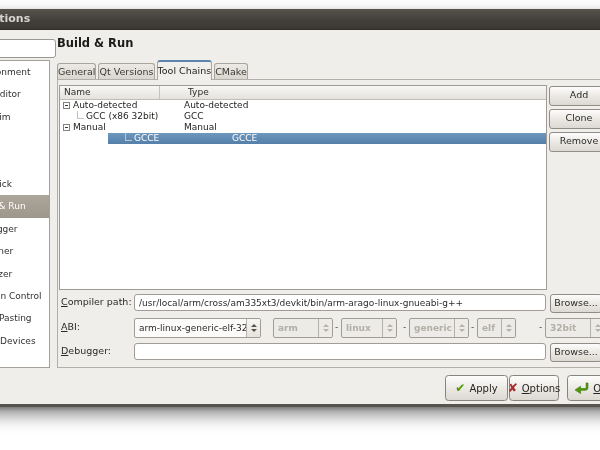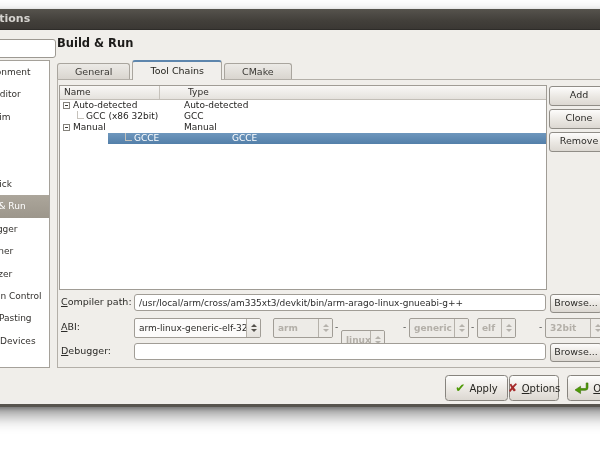--- a/index.html
+++ b/index.html
@@ -48,21 +48,21 @@
   
   .page-title{
     position:absolute;left:97px;top:6px;
     font-size:11.5px;font-weight:bold;color:#1c1b19;
   }
   .tabbar{
     position:absolute;left:97px;top:29px;height:20px;width:555px;
     display:flex;align-items:flex-end;z-index:2;
   }
   .tab{
-    height:15px;line-height:15px;padding:0 17px;margin-right:2px;
+    height:15px;line-height:15px;padding:0 0;margin-right:2px;
     font-size:9.5px;color:#3a3834;
     background:linear-gradient(#eceae6,#d9d5cf);
     border:1px solid #a9a59e;border-bottom:none;
     border-radius:3px 3px 0 0;cursor:default;white-space:nowrap;
   }
   .tab.active{
     height:18px;line-height:18px;
     background:#f1efec;
     border-top:2px solid #5e86ad;
     margin-bottom:-1px;color:#26251f;
@@ -172,20 +172,21 @@
       <div class="side-item">Analyzer</div>
       <div class="side-item">Version Control</div>
       <div class="side-item">Code Pasting</div>
       <div class="side-item">Linux Devices</div>
     </div>
 
     <div class="page-title">Build &amp; Run</div>
 
     <div class="tabbar">
       <div class="tab">General</div>
+      <div class="tab">Qt Versions</div>
       <div class="tab active">Tool Chains</div>
       <div class="tab">CMake</div>
     </div>
 
     <div class="pane">
 
       <div class="tree">
         <div class="tree-header">
           <div class="th-name">Name</div>
           <div class="th-type">Type</div>
@@ -237,21 +238,21 @@
           </span>
       </div>
       <div class="combo disabled" style="left:215px;top:238px;width:60px">
         <span class="cb-text">arm</span>
         <span class="spin">
             <span class="arrow-up"></span>
             <span class="arrow-down"></span>
           </span>
       </div>
       <span class="dash" style="left:277px;top:242px">-</span>
-      <div class="combo disabled" style="left:283px;top:250px;width:44px">
+      <div class="combo disabled" style="left:283px;top:238px;width:56px">
         <span class="cb-text">linux</span>
         <span class="spin">
             <span class="arrow-up"></span>
             <span class="arrow-down"></span>
           </span>
       </div>
       <span class="dash" style="left:345px;top:242px">-</span>
       <div class="combo disabled" style="left:351px;top:238px;width:60px">
         <span class="cb-text">generic</span>
         <span class="spin">

